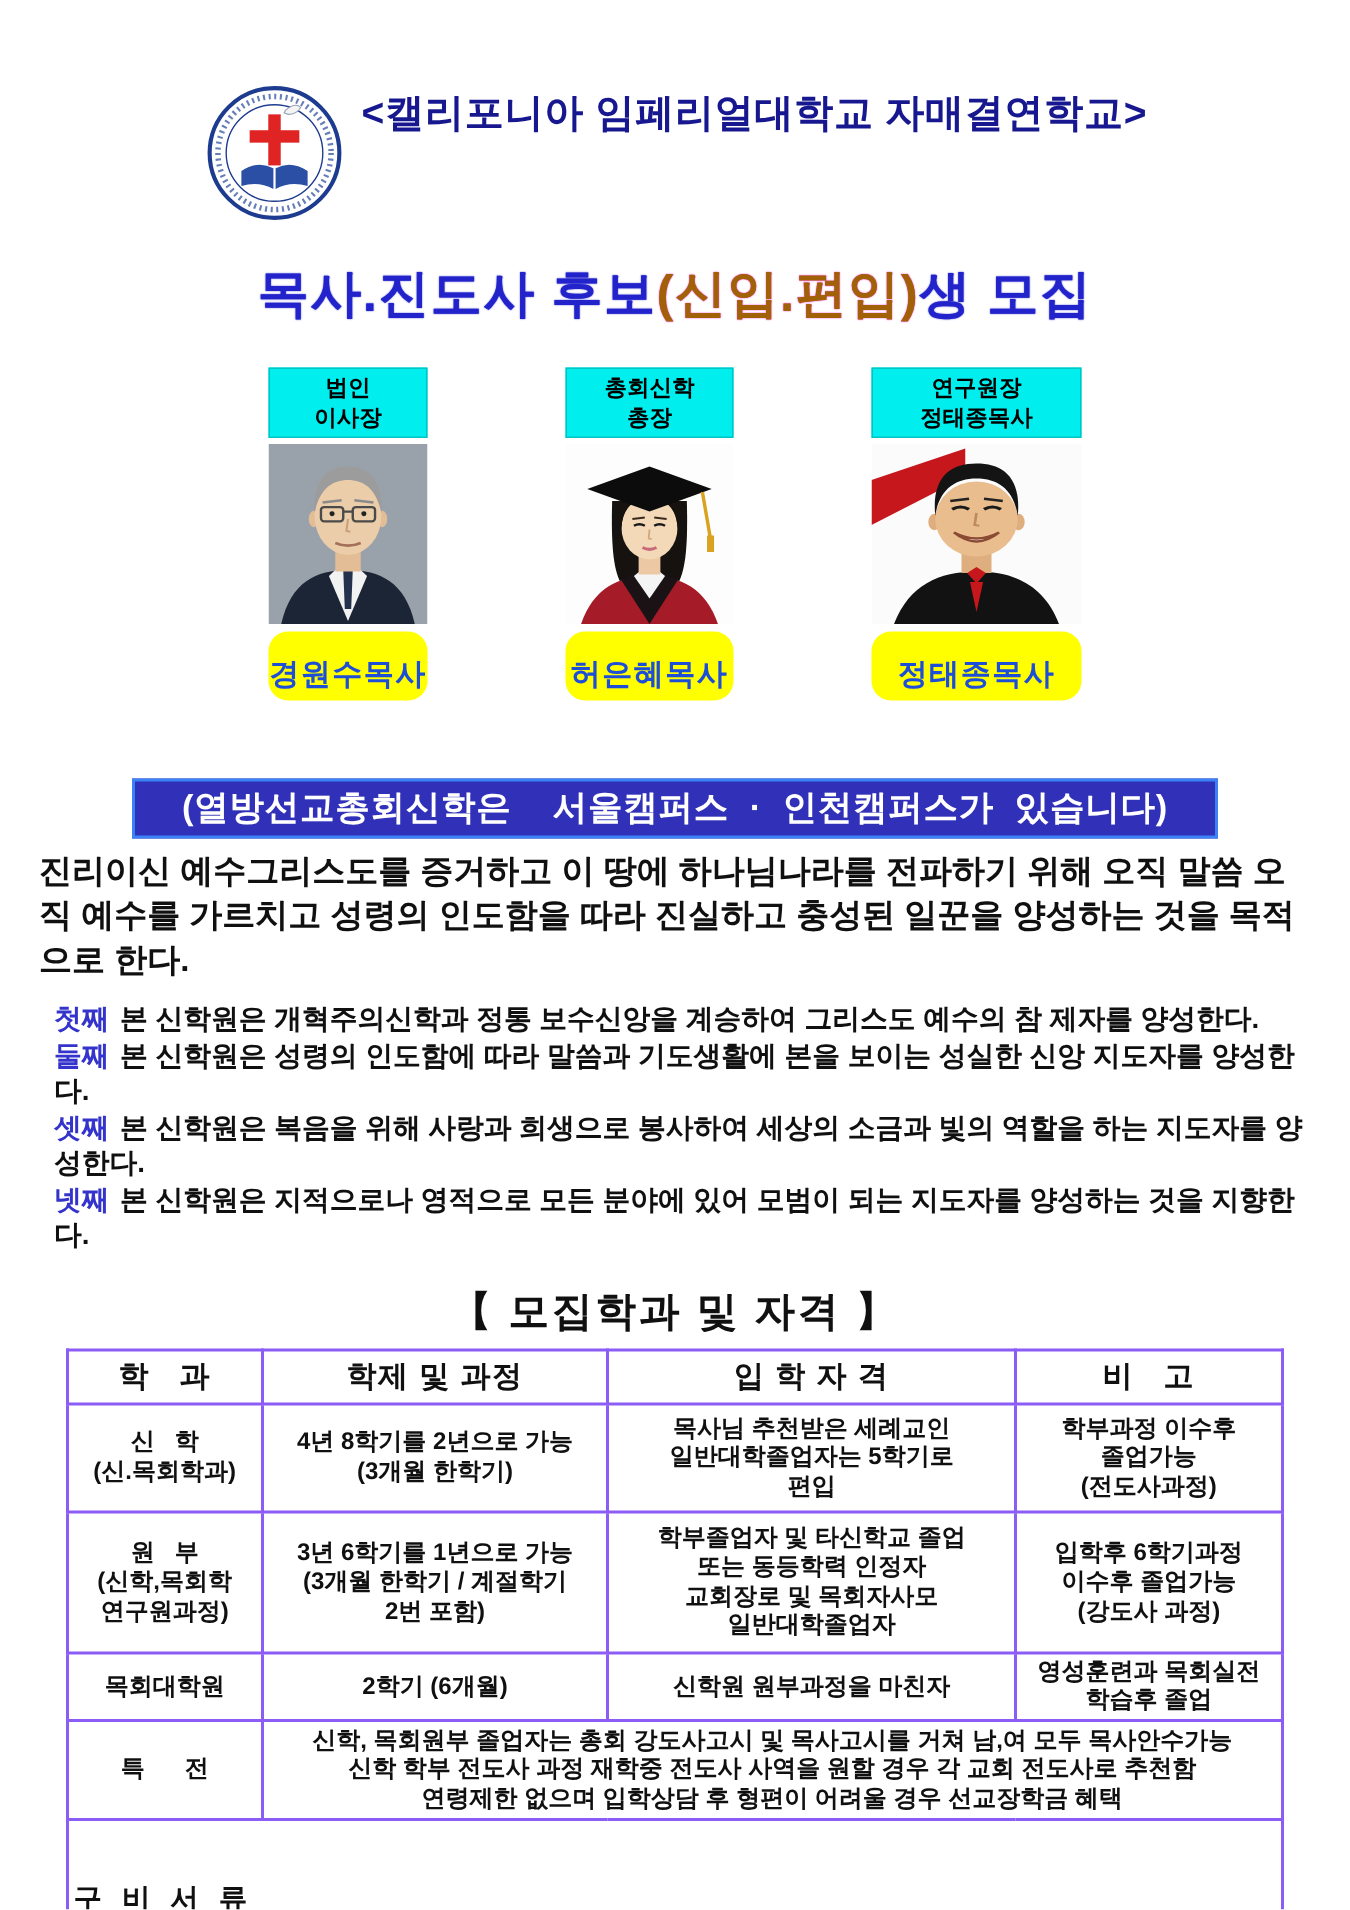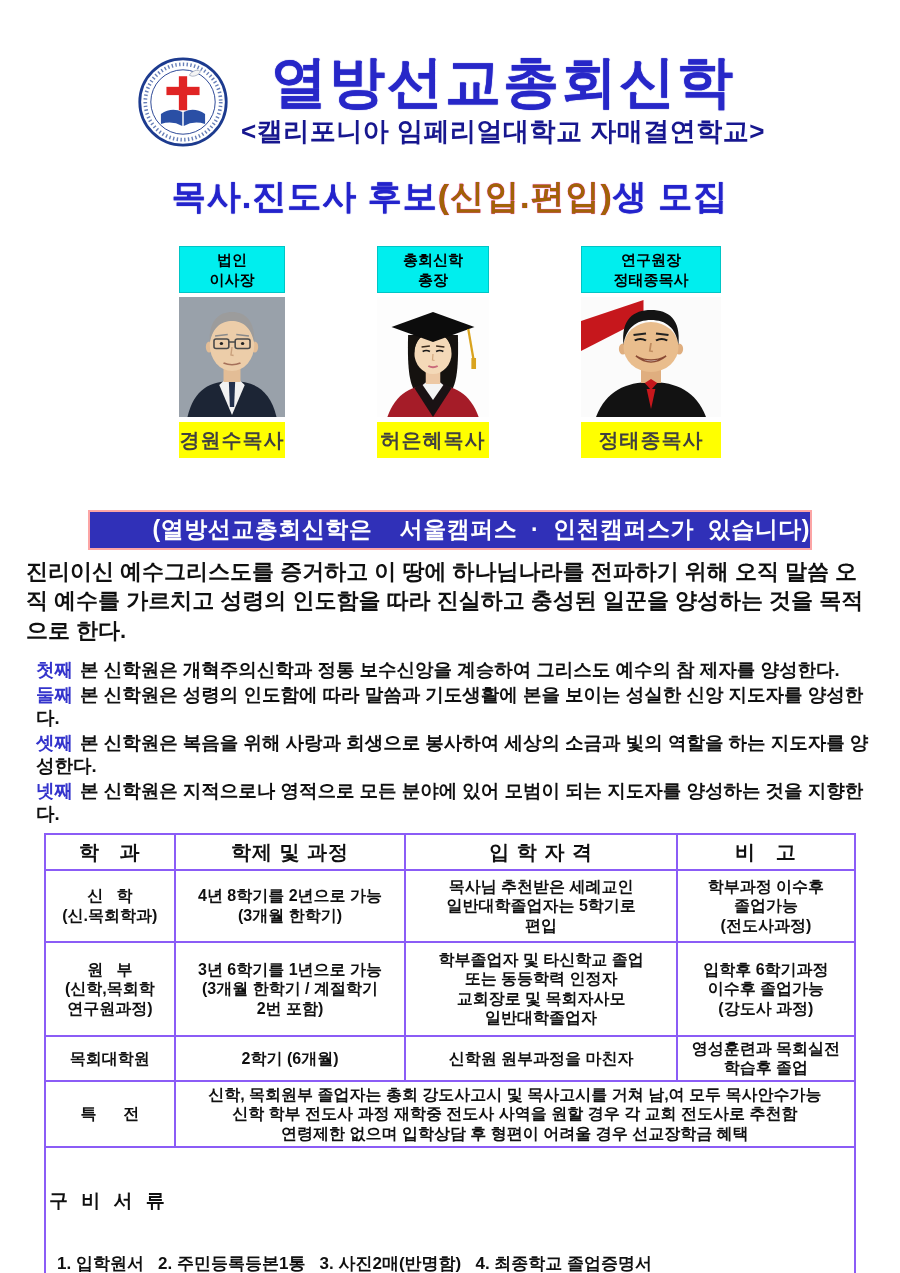--- a/index.html
+++ b/index.html
@@ -27,26 +27,26 @@
   .people { display:flex; justify-content:center; align-items:flex-start; gap:92px; margin-top:26px; }
   .person { display:flex; flex-direction:column; align-items:center; }
   .person.p1 { width:106px; } .person.p2 { width:112px; } .person.p3 { width:140px; }
   .role-box {
     width:100%; background:#00eeee; border:1px solid #00c5c5; text-align:center;
     font-size:15px; font-weight:800; line-height:1.3; padding:3px 1px; white-space:pre-line; color:#000;
   }
   .photo { display:block; margin-top:4px; width:100%; height:120px; }
   .name-box {
     width:100%; background:#ffff00; text-align:center; font-size:20px; font-weight:900;
-    padding:5px 0 4px; margin-top:5px; color:#404040; letter-spacing:1px;
+    padding:15px 0 4px; margin-top:5px; color:#1d4ed8; letter-spacing:1px;border-radius:13px;
   }
   
   .banner {
-    width:724px; margin:52px auto 0; background:#3030b8; border:2px solid #fca5a5;
-    color:#ffffff; text-align:right; font-size:23px; font-weight:900;
+    width:724px; margin:52px auto 0; background:#3030b8; border:2px solid #3b82f6;
+    color:#ffffff; text-align:center; font-size:23px; font-weight:900;
     padding:2px 0 3px; white-space:pre-wrap; letter-spacing:0.5px;
   }
   
   .purpose { margin:7px 24px 0 26px; font-size:22px; line-height:1.34; font-weight:700; }
   
   .principles { margin:13px 20px 0 36px; font-size:18.5px; line-height:1.27; }
   .principle { margin-bottom:1px; }
   .principle .lbl { color:#3434cc; margin-right:7px; font-weight:800; }
   
   .section-title { text-align:center; margin-top:21px; font-size:27px; font-weight:900; letter-spacing:2px; }
@@ -77,21 +77,20 @@
         <circle cx="50" cy="50" r="35" fill="none" stroke="#1d3b8f" stroke-width="1"></circle>
         <circle cx="50" cy="50" r="41" fill="none" stroke="#33539f" stroke-width="4" stroke-dasharray="1.5 2.6" opacity="0.75"></circle>
         <rect x="45.5" y="22" width="9" height="37" fill="#e02424"></rect>
         <rect x="32" y="33.5" width="36" height="9" fill="#e02424"></rect>
         <path d="M58 19 q7 -6 11 -2 q-3 5 -9 5 l-3 -1 Z" fill="#f4f4f4" stroke="#9aa4b8" stroke-width="0.8"></path>
         <path d="M26 63 Q38 55 49.2 61 L49.2 76 Q38 70 26 74 Z" fill="#2a4fa5"></path>
         <path d="M74 63 Q62 55 50.8 61 L50.8 76 Q62 70 74 74 Z" fill="#2a4fa5"></path>
       </svg>
     </div>
     <div class="title-col">
-      <div class="main-title">열방선교총회신학</div>
       <div class="subtitle">&lt;캘리포니아 임페리얼대학교 자매결연학교&gt;</div>
     </div>
   </div>
 
   <div class="recruit"><span class="blue">목사.진도사 후보</span><span class="magenta">(신입.편입)</span><span class="blue">생 모집</span></div>
 
   <div class="people">
 
     <div class="person p1">
       <div class="role-box">법인
@@ -175,20 +174,21 @@
 
   <div class="purpose">진리이신 예수그리스도를 증거하고 이 땅에 하나님나라를 전파하기 위해 오직 말씀 오직 예수를 가르치고 성령의 인도함을 따라 진실하고 충성된 일꾼을 양성하는 것을 목적으로 한다.</div>
 
   <div class="principles">
     <div class="principle"><span class="lbl">첫째</span><span>본 신학원은 개혁주의신학과 정통 보수신앙을 계승하여 그리스도 예수의 참 제자를 양성한다.</span></div>
     <div class="principle"><span class="lbl">둘째</span><span>본 신학원은 성령의 인도함에 따라 말씀과 기도생활에 본을 보이는 성실한 신앙 지도자를 양성한다.</span></div>
     <div class="principle"><span class="lbl">셋째</span><span>본 신학원은 복음을 위해 사랑과 희생으로 봉사하여 세상의 소금과 빛의 역할을 하는 지도자를 양성한다.</span></div>
     <div class="principle"><span class="lbl">넷째</span><span>본 신학원은 지적으로나 영적으로 모든 분야에 있어 모범이 되는 지도자를 양성하는 것을 지향한다.</span></div>
   </div>
 
+  <div class="section-title">【 모집학과 및 자격 】</div>
 
   <table class="adm">
     <colgroup>
       <col style="width:16%">
         <col style="width:28.5%">
         <col style="width:33.5%">
         <col style="width:22%">
     </colgroup>
     <tbody>
       <tr>

